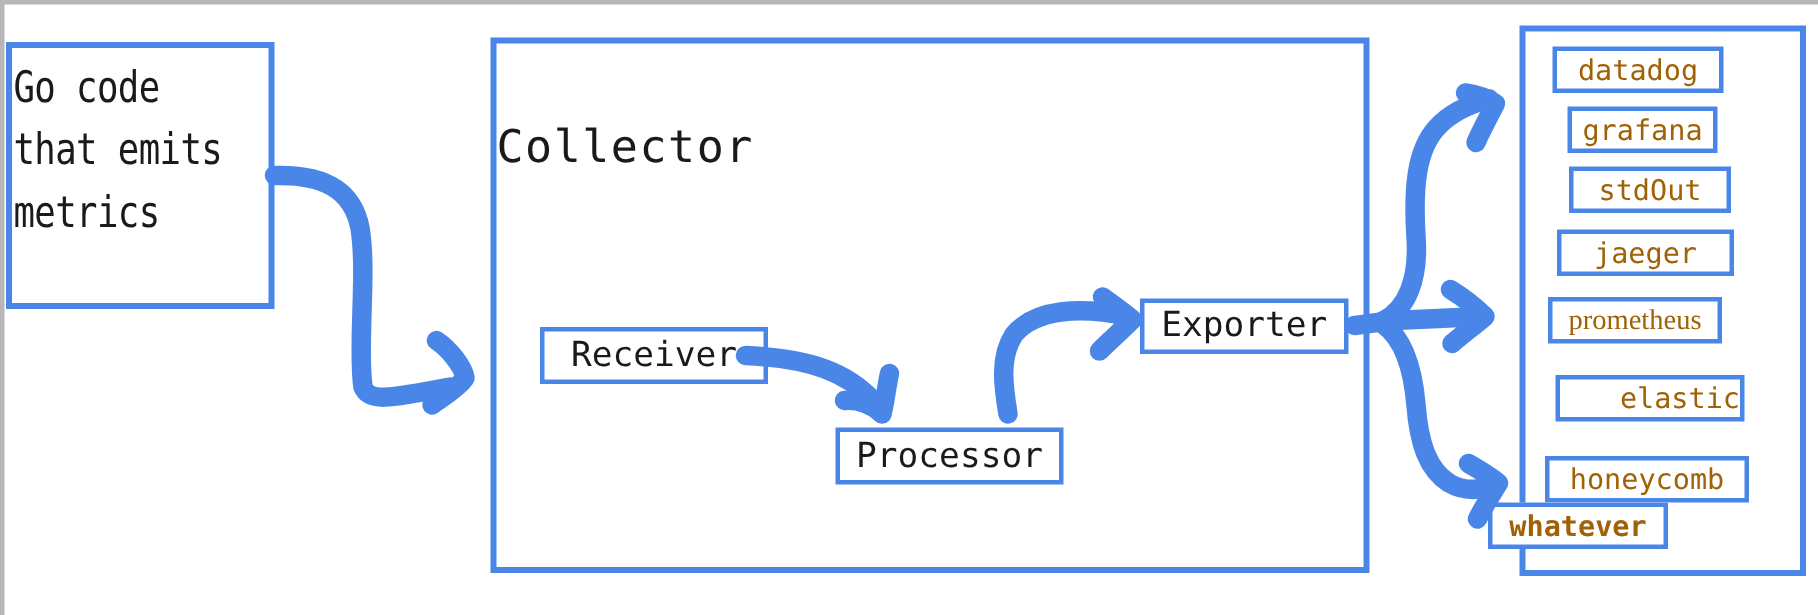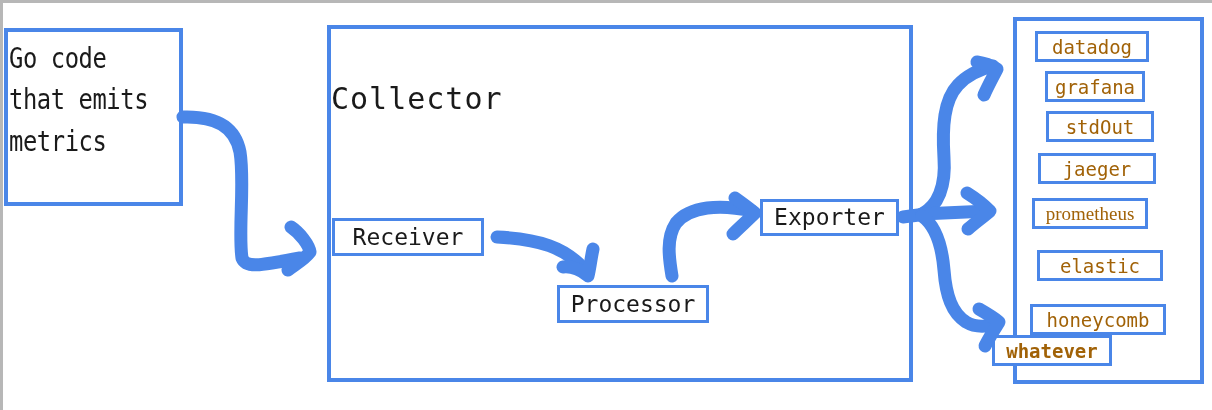--- a/index.html
+++ b/index.html
@@ -79,21 +79,21 @@
     top: 52px;
     width: 100%;
     text-align: left;
     font-size: 30px;
     letter-spacing: 1px;
     color: #1a1a1a;
   }
 
   
   #receiver-box {
-    left: 332px;
+    left: 360px;
     top: 218px;
     width: 152px;
     height: 38px;
     border-width: 3px;
     text-align: center;
   }
   #processor-box {
     left: 557px;
     top: 285px;
     width: 152px;
@@ -187,21 +187,21 @@
       </div>
       <div class="dest-item" style="left: 1046px; top: 111px; width: 108px;">
         <span>stdOut</span>
       </div>
       <div class="dest-item" style="left: 1038px; top: 153px; width: 118px;">
         <span>jaeger</span>
       </div>
       <div class="dest-item" style="left: 1032px; top: 198px; width: 116px; font-family: Liberation Serif, serif;">
         <span>prometheus</span>
       </div>
-      <div class="dest-item" style="left: 1037px; top: 250px; width: 126px;">
+      <div class="dest-item" style="left: 1037px; top: 250px; width: 126px; justify-content: flex-end;">
         <span>elastic</span>
       </div>
       <div class="dest-item" style="left: 1030px; top: 304px; width: 136px;">
         <span>honeycomb</span>
       </div>
       <div class="dest-item" style="left: 992px; top: 335px; width: 120px; font-weight: bold;">
         <span>whatever</span>
       </div>
     </div>
 

